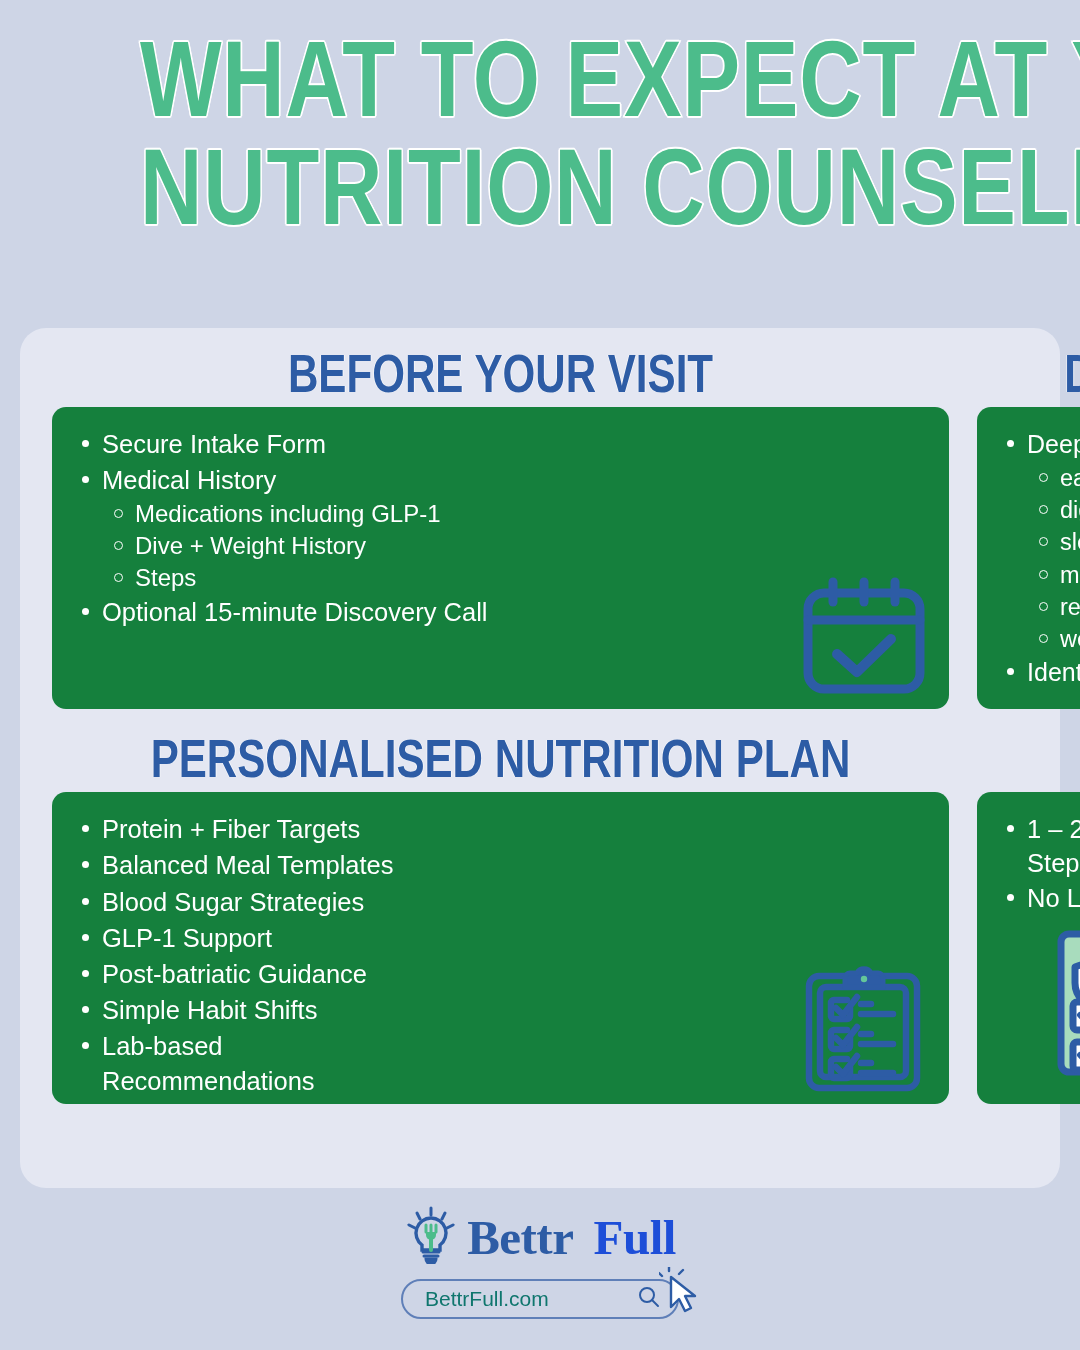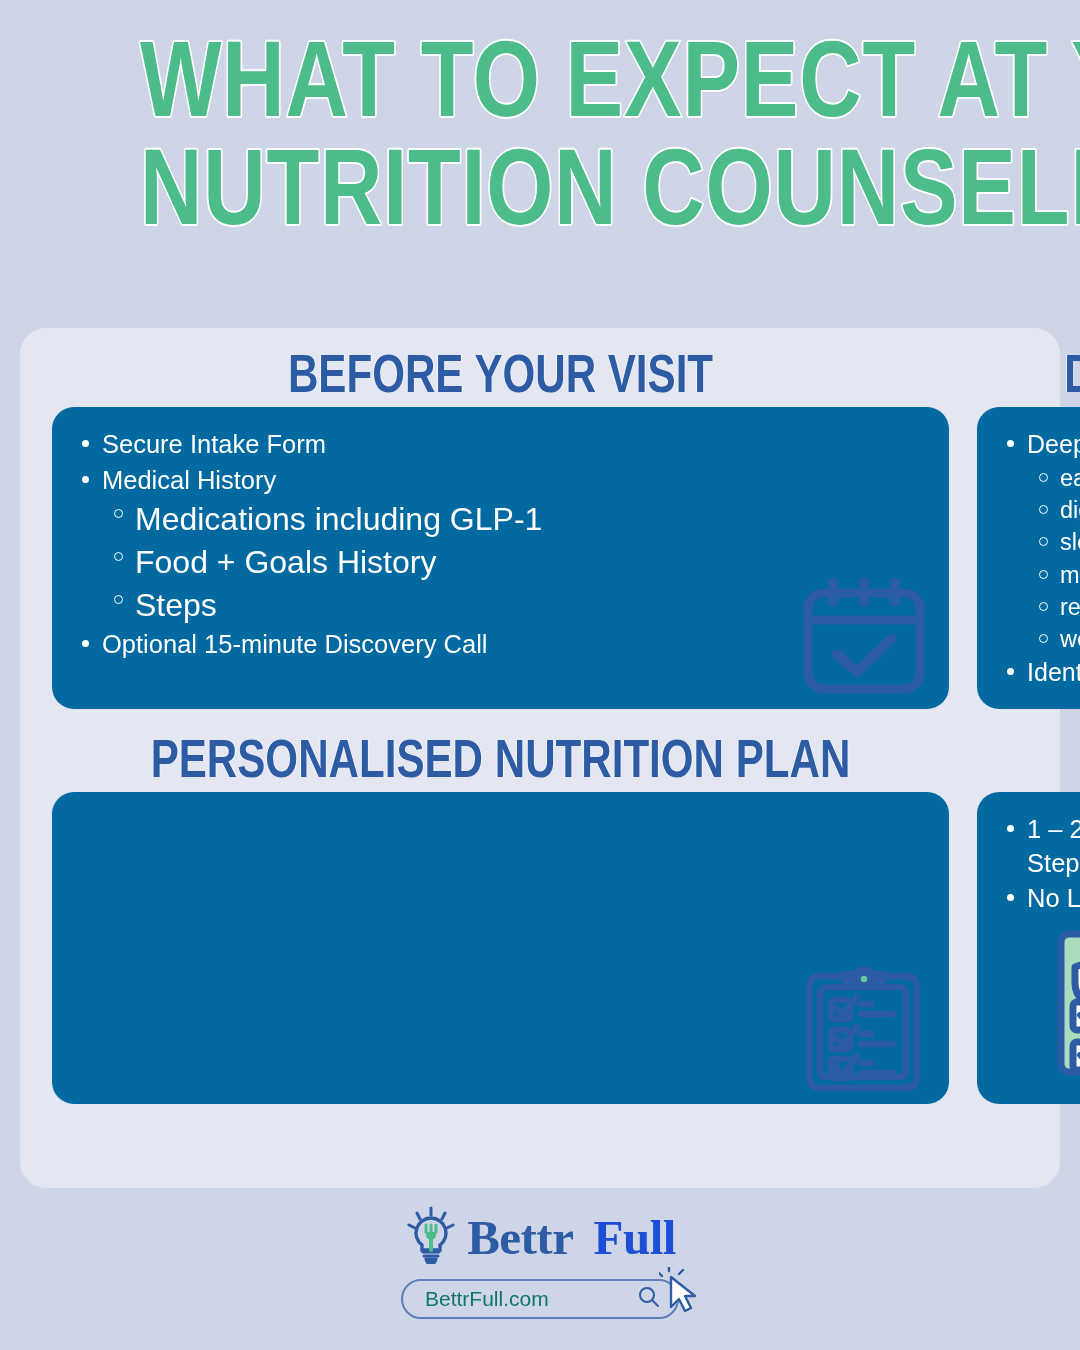--- a/index.html
+++ b/index.html
@@ -66,22 +66,22 @@
     text-transform: uppercase;
     text-align: center;
     transform: scaleX(0.78);
     transform-origin: center;
     white-space: nowrap;
     margin-bottom: 6px;
     text-shadow: 1px 0 0 rgba(255,255,255,.6), -1px 0 0 rgba(255,255,255,.6);
   }
 
   .card {
-    background: #0369a1;
-    border-radius: 22px;
+    background: #15803d;
+    border-radius: 14px;
     position: relative;
     overflow: hidden;
     padding: 20px 20px 18px 20px;
   }
   .card.c1 { height: 302px; }
   .card.c2 { height: 302px; }
   .card.c3 { height: 312px; }
   .card.c4 { height: 312px; }
 
   
@@ -99,21 +99,21 @@
     position: absolute;
     left: 10px; top: 13px;
     width: 7px; height: 7px;
     border-radius: 50%;
     background: #ffffff;
   }
   ul.lv2 { list-style: none; margin-top: 1px; }
   ul.lv2 > li {
     position: relative;
     color: #ffffff;
-    font-size: 32px;
+    font-size: 24px;
     line-height: 1.33;
     padding-left: 33px;
   }
   ul.lv2 > li::before {
     content: "";
     position: absolute;
     left: 12px; top: 11px;
     width: 7px; height: 7px;
     border-radius: 50%;
     border: 1.6px solid #ffffff;
@@ -189,21 +189,21 @@
   <div class="grid">
 
     <div>
       <div class="sec-head">BEFORE YOUR VISIT</div>
       <div class="card c1">
         <ul class="lv1">
           <li><span>Secure Intake Form</span></li>
           <li><span>Medical History</span>
             <ul class="lv2">
               <li>Medications including GLP‑1</li>
-              <li>Food + Goals History</li>
+              <li>Dive + Weight History</li>
               <li>Steps</li>
             </ul>
           </li>
           <li><span>Optional 15‑minute Discovery Call</span></li>
         </ul>
 
         <span class="icon-abs ic-cal">
           <svg width="130" height="120" viewBox="0 0 130 120">
             <g fill="none" stroke="#2d5ca5" stroke-width="9" stroke-linecap="round" stroke-linejoin="round">
               <rect x="9" y="16" width="112" height="96" rx="16"></rect>
@@ -234,20 +234,29 @@
           </li>
           <li><span>Identify Challenges</span></li>
         </ul>
 
       </div>
     </div>
 
     <div style="margin-top:16px;">
       <div class="sec-head">PERSONALISED NUTRITION PLAN</div>
       <div class="card c3">
+        <ul class="lv1">
+          <li>Protein + Fiber Targets</li>
+          <li>Balanced Meal Templates</li>
+          <li>Blood Sugar Strategies</li>
+          <li>GLP‑1 Support</li>
+          <li>Post-batriatic Guidance</li>
+          <li>Simple Habit Shifts</li>
+          <li style="width:300px">Lab-based Recommendations</li>
+        </ul>
 
         <span class="icon-abs ic-clip">
           <svg width="120" height="132" viewBox="0 0 120 132">
             <g fill="none" stroke="#2d5ca5" stroke-width="6.5" stroke-linecap="round" stroke-linejoin="round">
               <rect x="6" y="14" width="108" height="112" rx="10"></rect>
               <rect x="17" y="25" width="86" height="90" rx="6"></rect>
               <path d="M42 25 L42 16 a5 5 0 0 1 5 -5 h7 a8 8 0 0 1 14 0 h7 a5 5 0 0 1 5 5 L80 25 Z" fill="#2d5ca5" stroke-width="5"></path>
               <circle cx="61" cy="17" r="3.2" fill="#64c69a" stroke="none"></circle>
               <path d="M44 38 h-13 a3 3 0 0 0 -3 3 v13 a3 3 0 0 0 3 3 h13 a3 3 0 0 0 3 -3 v-8"></path>
               <polyline points="33,46 40,53 54,35"></polyline>

